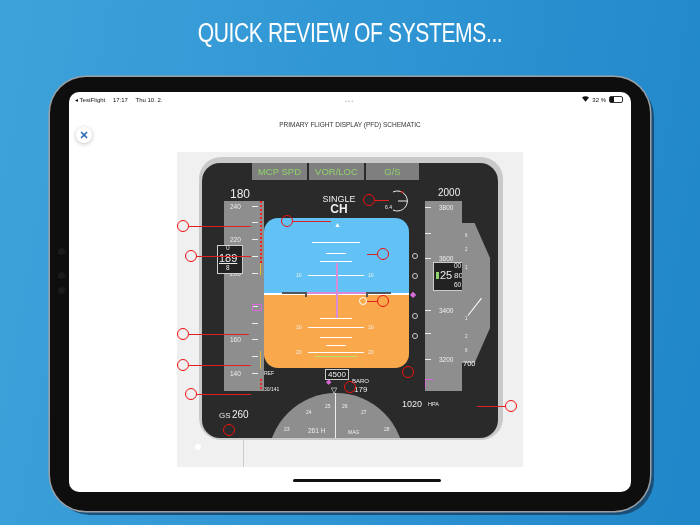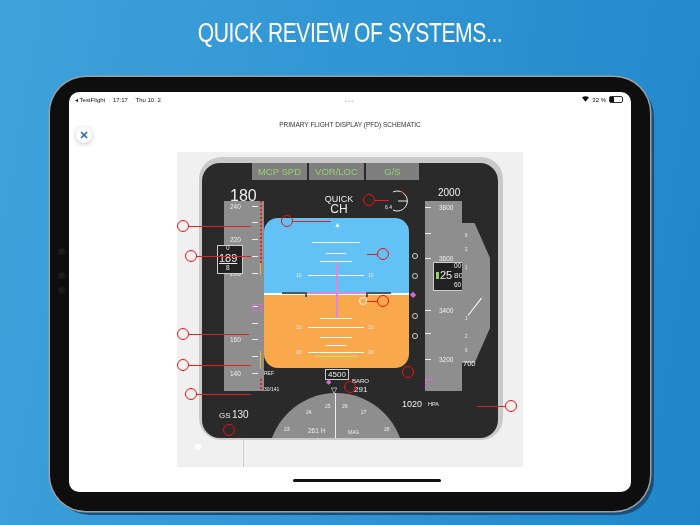--- a/index.html
+++ b/index.html
@@ -82,25 +82,25 @@
     <div class="close-btn"><span>✕</span></div>
     <div class="page-title">PRIMARY FLIGHT DISPLAY (PFD) SCHEMATIC</div>
 
     <div class="diagram">
       <div class="bezel"></div>
       <div class="pfd">
         <div class="fma fma1">MCP SPD</div>
         <div class="fma fma2">VOR/LOC</div>
         <div class="fma fma3">G/S</div>
 
-        <div class="lbl magenta" style="left:28px;top:24px;font-size:16px;text-align:right;">180</div>
+        <div class="lbl magenta" style="left:28px;top:24px;font-size:12px;text-align:right;">180</div>
         <div class="lbl magenta" style="left:236px;top:24px;font-size:10px;">2000</div>
 
-        <div class="lbl yellow" style="left:117px;top:31px;font-size:9px;text-align:center;width:40px;">QUICK</div>
-        <div class="lbl yellow" style="left:117px;top:39px;font-size:12px;text-align:center;width:40px;">CH</div>
+        <div class="lbl yellow" style="left:117px;top:31px;font-size:9px;text-align:center;width:40px;">SINGLE</div>
+        <div class="lbl yellow" style="left:117px;top:39px;font-size:12px;text-align:center;width:40px;font-weight:bold;">CH</div>
 
         <div style="position:absolute;left:185px;top:27px;width:22px;height:22px;">
           <svg width="22" height="22" viewBox="0 0 22 22">
               <path d="M6 2 A10 10 0 1 1 6 20" stroke="#eee" fill="none" stroke-width="1"></path>
               <line x1="11" y1="11" x2="20" y2="11" stroke="#eee" stroke-width="1"></line>
               <circle cx="15" cy="2" r="1" fill="#e11"></circle>
             </svg>
         </div>
         <div class="lbl" style="left:183px;top:41px;font-size:5px;">6.4</div>
 
@@ -130,21 +130,21 @@
           <div class="lbl green" style="left:40px;top:169px;font-size:5px;">REF</div>
           <div class="lbl green" style="left:40px;top:185px;font-size:5px;">30/141</div>
           <div style="position:absolute;left:28px;top:103px;width:8px;height:5px;border:1px solid #d86ad8;"></div>
         </div>
         <div class="box" style="left:15px;top:82px;width:24px;height:27px;">
           <div class="lbl" style="left:8px;top:-2px;">0</div>
           <div class="lbl" style="left:1px;top:6px;font-size:11px;text-decoration:underline;">189</div>
           <div class="lbl" style="left:8px;top:18px;">8</div>
         </div>
         <div class="lbl" style="left:17px;top:248px;font-size:8px;">GS</div>
-        <div class="lbl" style="left:30px;top:246px;font-size:10px;">130</div>
+        <div class="lbl" style="left:30px;top:246px;font-size:10px;">260</div>
 
         <div class="adi">
           <div class="sky"></div>
           <div class="ground"></div>
           <div class="horizon"></div>
           <div class="pline" style="left:48px;top:24px;width:48px;"></div>
           <div class="pline" style="left:62px;top:35px;width:20px;"></div>
           <div class="pline" style="left:56px;top:43px;width:32px;"></div>
           <div class="pline" style="left:44px;top:57px;width:56px;"></div>
           <div class="lbl" style="left:32px;top:54px;font-size:5px;">10</div>
@@ -204,21 +204,21 @@
           <div class="lbl" style="left:3px;top:93px;font-size:4.5px;">1</div>
           <div class="lbl" style="left:3px;top:111px;font-size:4.5px;">2</div>
           <div class="lbl" style="left:3px;top:125px;font-size:4.5px;">6</div>
           <div style="position:absolute;left:6px;top:92px;width:22px;height:1px;background:#fff;transform:rotate(-52deg);transform-origin:left;"></div>
         </div>
         <div class="lbl" style="left:261px;top:196px;font-size:7.5px;">700</div>
 
         <div class="lbl green" style="left:200px;top:236px;font-size:9px;">1020</div>
         <div class="lbl green" style="left:226px;top:238px;font-size:5.5px;">HPA</div>
         <div class="lbl green" style="left:150px;top:215px;font-size:6px;">BARO</div>
-        <div class="lbl green" style="left:152px;top:222px;font-size:8px;">291</div>
+        <div class="lbl green" style="left:152px;top:222px;font-size:8px;">179</div>
 
         <div class="compass">
           <div style="position:absolute;left:67px;top:0;width:1px;height:70px;background:#eee;"></div>
           <div class="lbl" style="left:38px;top:16px;font-size:5px;">24</div>
           <div class="lbl" style="left:57px;top:10px;font-size:5px;">25</div>
           <div class="lbl" style="left:74px;top:10px;font-size:5px;">26</div>
           <div class="lbl" style="left:93px;top:16px;font-size:5px;">27</div>
           <div class="lbl" style="left:16px;top:33px;font-size:5px;">23</div>
           <div class="lbl" style="left:116px;top:33px;font-size:5px;">28</div>
           <div class="lbl magenta" style="left:40px;top:34px;font-size:6.5px;">261 H</div>

